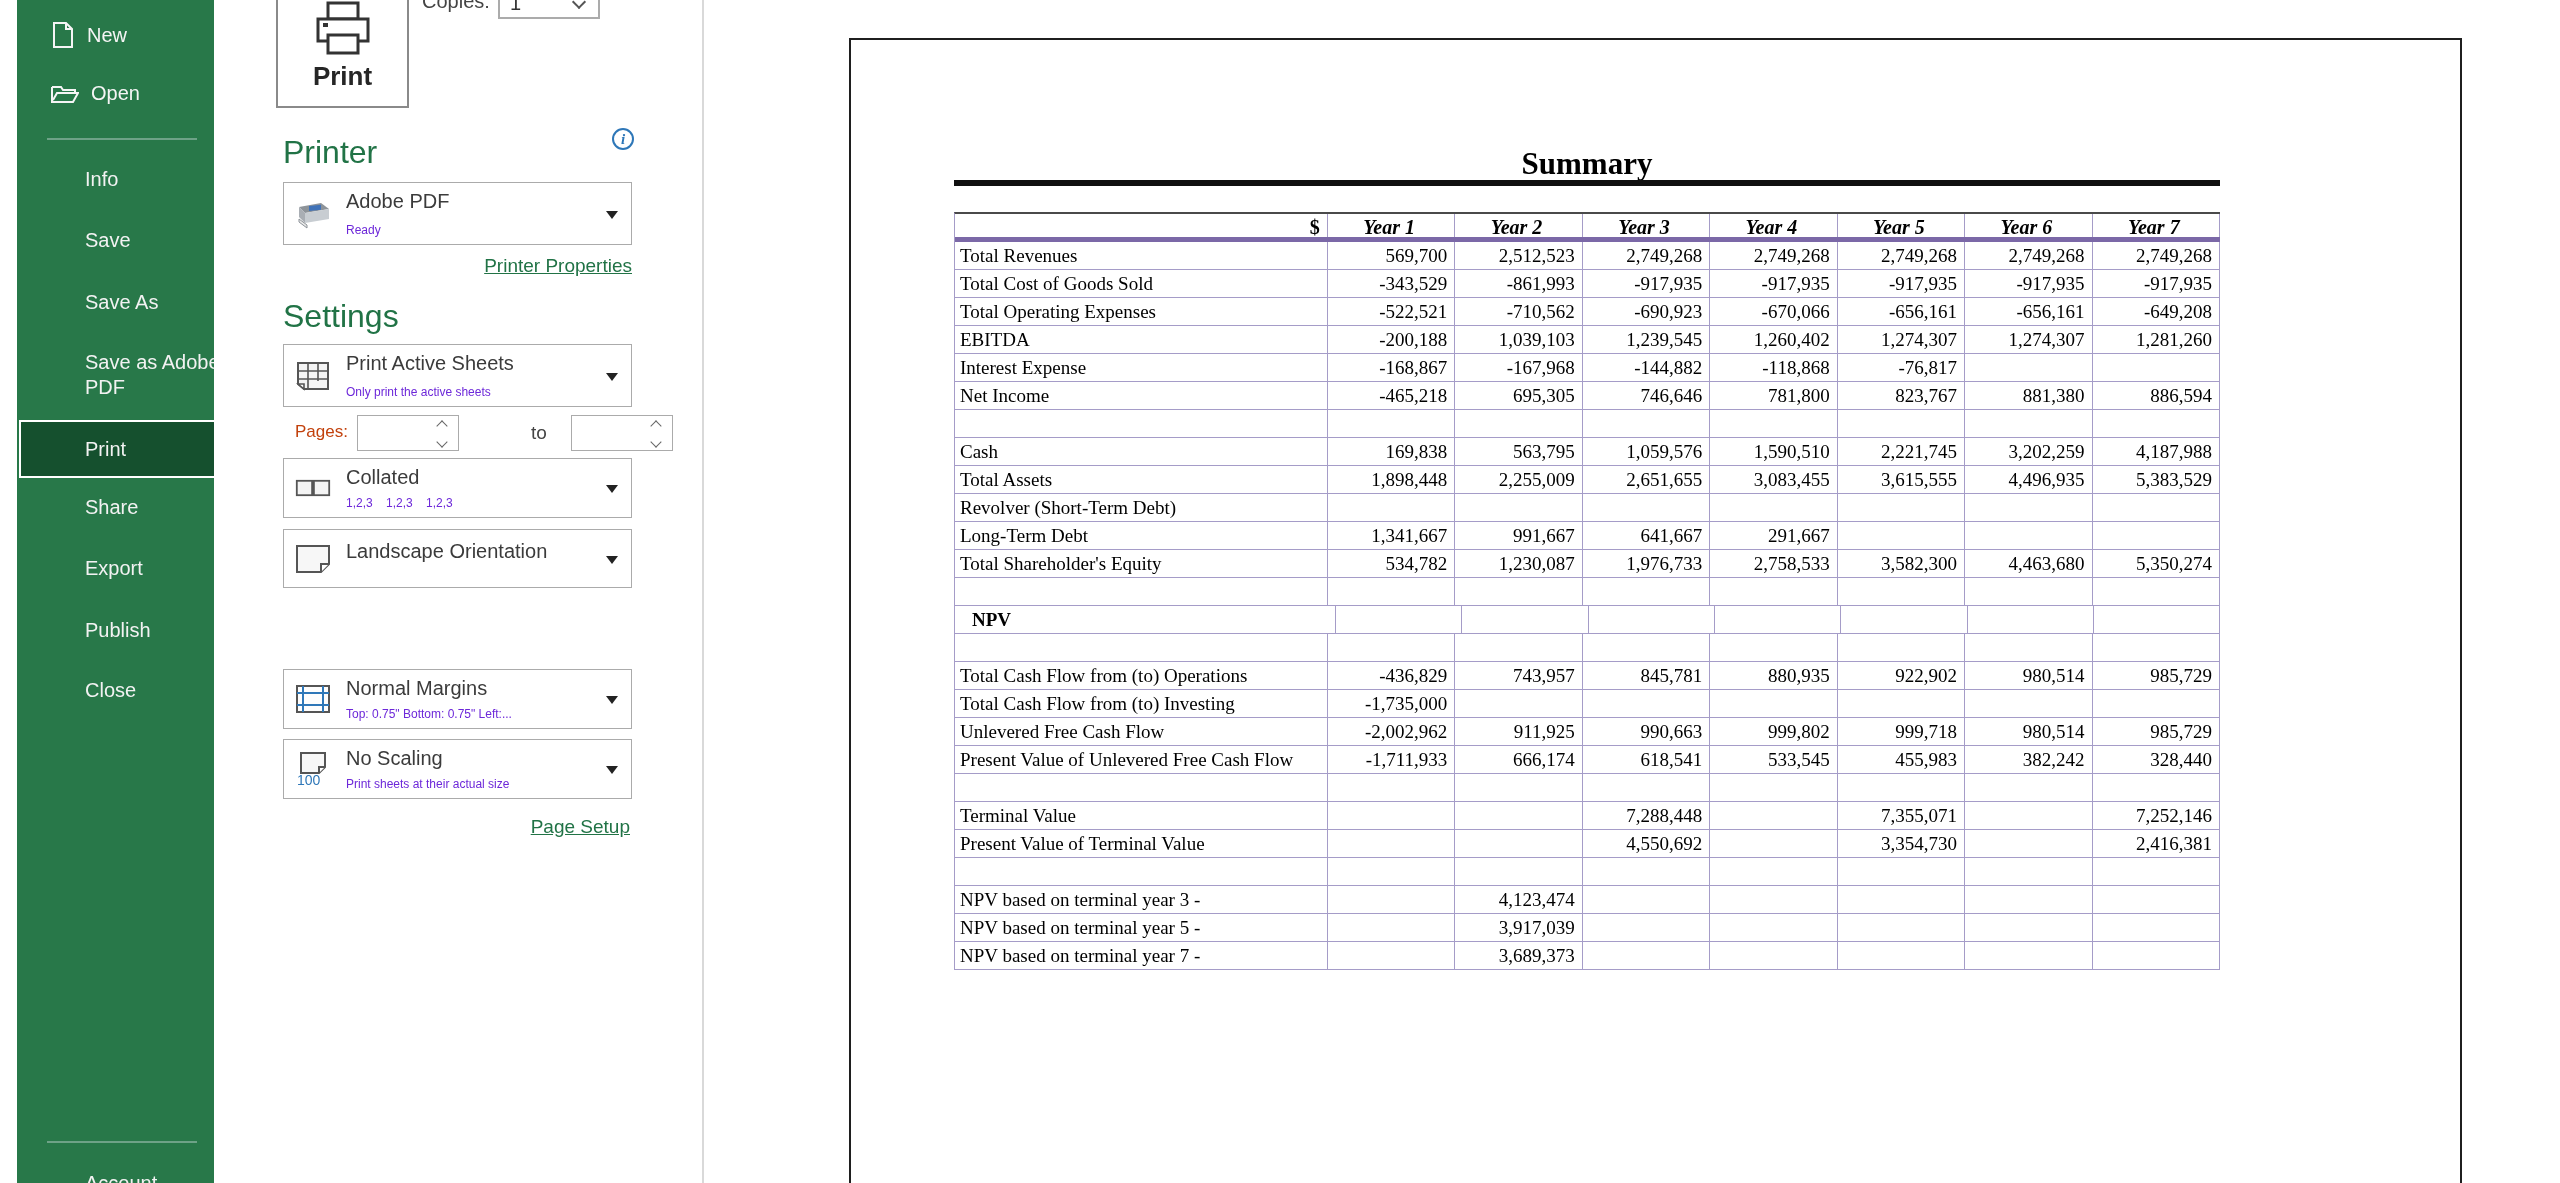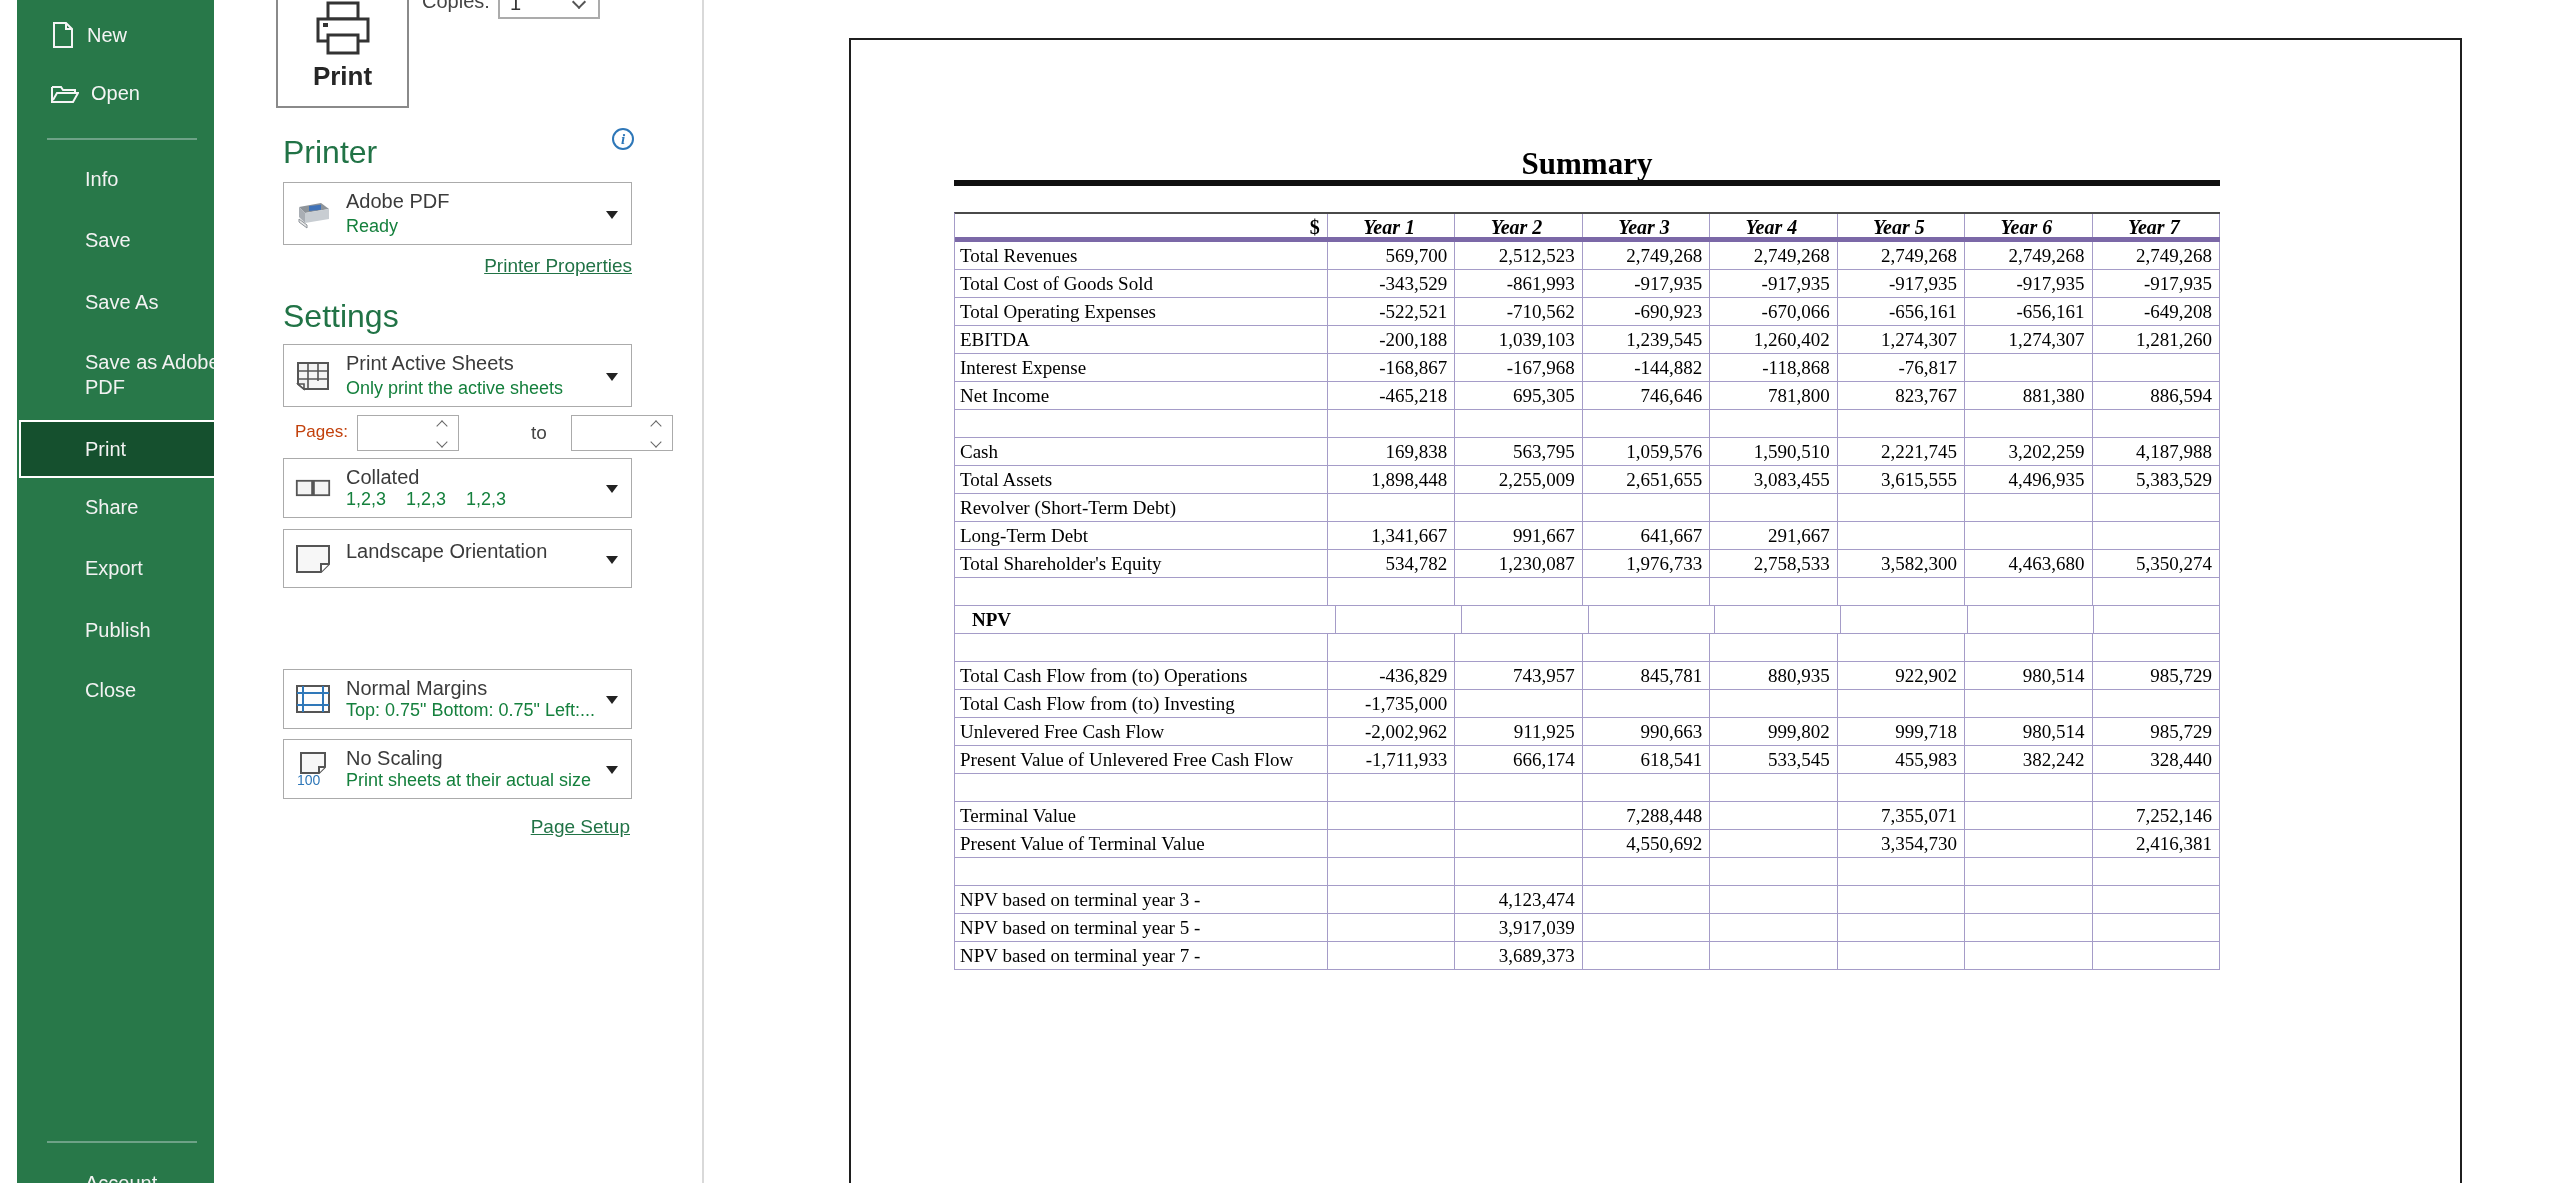--- a/index.html
+++ b/index.html
@@ -35,21 +35,21 @@
     border:2px solid #2E77B8; border-radius:50%; color:#2E77B8; font-size:15px;
     font-family:"Liberation Serif",serif; font-style:italic; font-weight:bold;
     text-align:center; line-height:18px; }
 
   .section-heading { position:absolute; left:69px; font-size:32px; color:#217346; }
 
   .combo { position:absolute; left:69px; width:349px; background:#fff; border:1px solid #ababab; }
   .combo .icon-slot { position:absolute; left:11px; top:50%; transform:translateY(-50%);
     width:36px; height:36px; display:flex; align-items:center; justify-content:center; }
   .combo .line1 { position:absolute; left:62px; top:7px; font-size:20px; color:#3b3b3b; white-space:pre; }
-  .combo .line2 { position:absolute; left:62px; bottom:7px; font-size:18px; color:#15803d; white-space:pre; }
+  .combo .line2 { position:absolute; left:62px; bottom:7px; font-size:12px; color:#6d28d9; white-space:pre; }
   .combo .single { top:10px; }
   .tri { position:absolute; right:13px; top:50%; margin-top:-3px; width:0; height:0;
     border-left:6px solid transparent; border-right:6px solid transparent;
     border-top:8px solid #222; }
 
   .green-link { position:absolute; font-size:19px; color:#217346; text-decoration:underline; cursor:pointer; }
 
   #pages-row { position:absolute; left:69px; top:415px; height:36px; }
   #pages-label { position:absolute; left:12px; top:7px; font-size:17px; color:#c2410c; }
   .spin-box { position:absolute; top:0; width:102px; height:36px; border:1px solid #ababab; background:#fff; }

